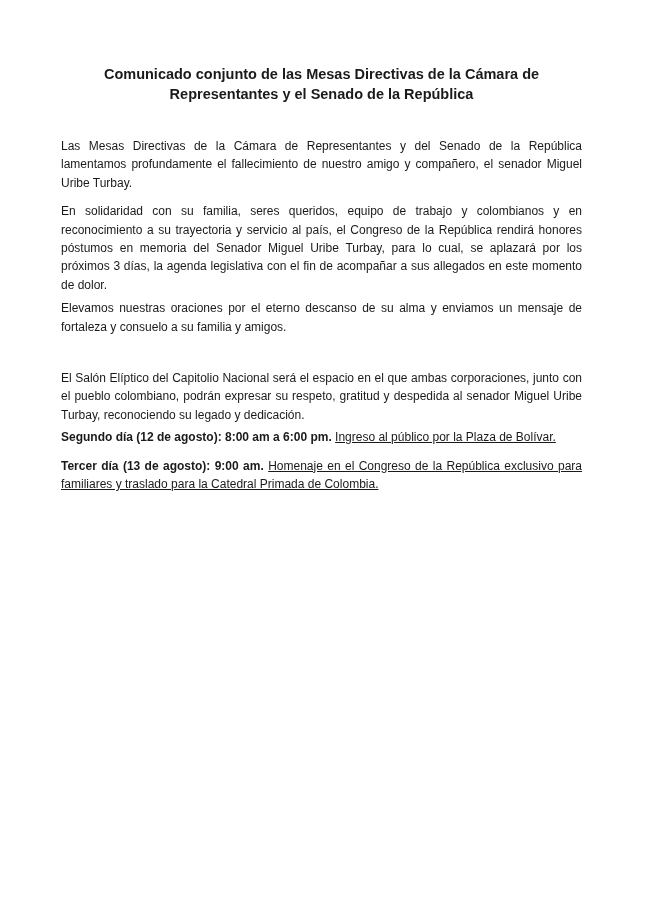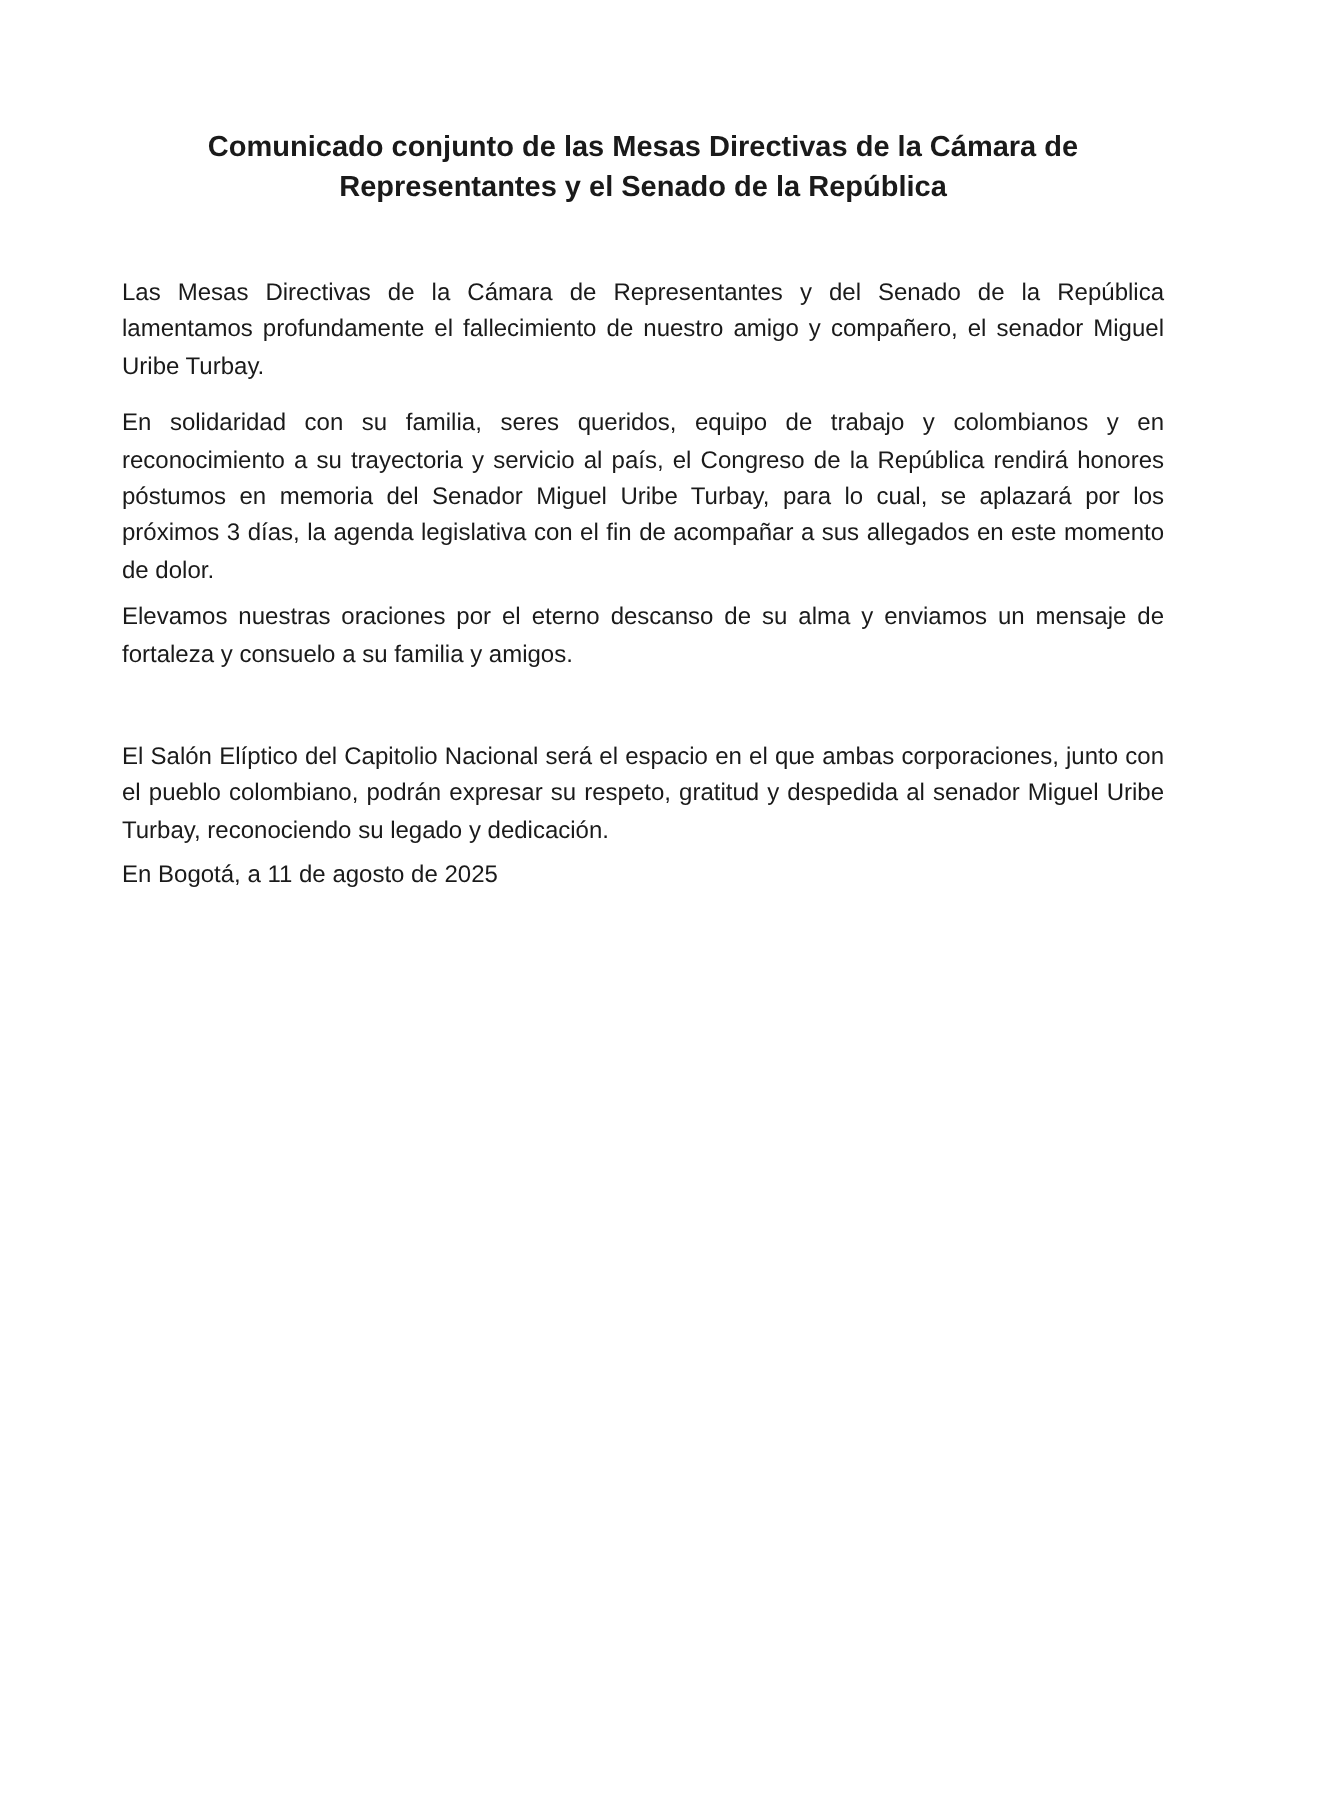--- a/index.html
+++ b/index.html
@@ -74,19 +74,20 @@
   <p class="para gap-a">Las Mesas Directivas de la Cámara de Representantes y del Senado de la República lamentamos profundamente el fallecimiento de nuestro amigo y compañero, el senador Miguel Uribe Turbay.</p>
 
   <p class="para gap-b">En solidaridad con su familia, seres queridos, equipo de trabajo y colombianos y en reconocimiento a su trayectoria y servicio al país, el Congreso de la República rendirá honores póstumos en memoria del Senador Miguel Uribe Turbay, para lo cual, se aplazará por los próximos 3 días, la agenda legislativa con el fin de acompañar a sus allegados en este momento de dolor.</p>
 
   <p class="para gap-d">Elevamos nuestras oraciones por el eterno descanso de su alma y enviamos un mensaje de fortaleza y consuelo a su familia y amigos.</p>
 
   <p class="para gap-c">El Salón Elíptico del Capitolio Nacional será el espacio en el que ambas corporaciones, junto con el pueblo colombiano, podrán expresar su respeto, gratitud y despedida al senador Miguel Uribe Turbay, reconociendo su legado y dedicación.</p>
 
 
 
+  <p class="agenda-item item-2"><span class="lead">Segundo día (12 de agosto): 8:00 am a 6:00 pm.</span> <span class="detail">Ingreso al público por la Plaza de Bolívar.</span></p>
 
+  <p class="agenda-item item-3"><span class="lead">Tercer día (13 de agosto): 9:00 am.</span> <span class="detail">Homenaje en el Congreso de la República exclusivo para familiares y traslado para la Catedral Primada de Colombia.</span></p>
 
-  <p class="date-line">En Bogotá, a 11 de agosto de 2025</p>
 
 
 
 </div>
 
 </body></html>

